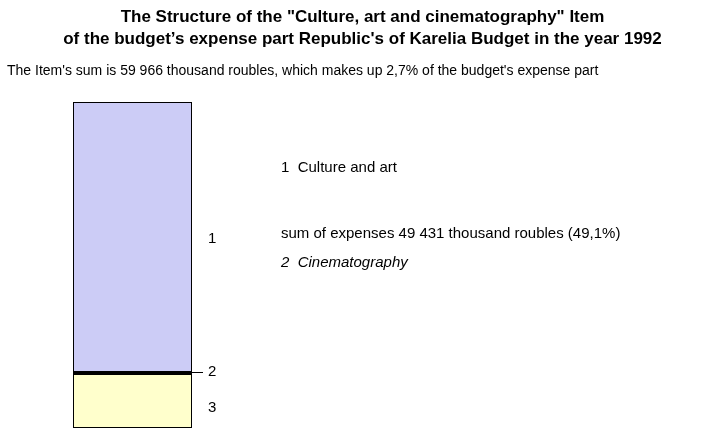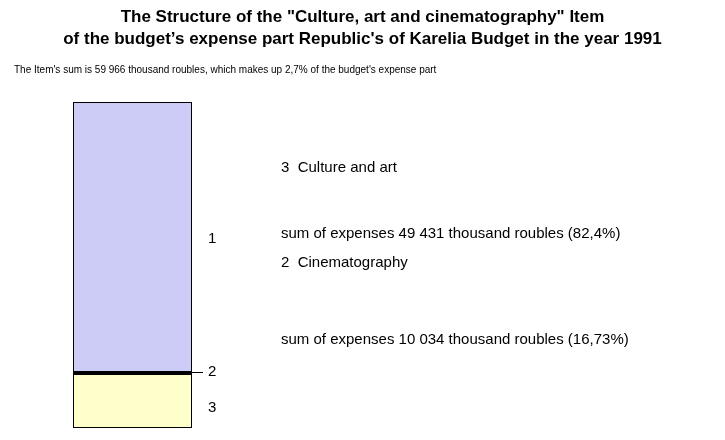--- a/index.html
+++ b/index.html
@@ -18,22 +18,22 @@
     left: 0;
     width: 725px;
     text-align: center;
     font-weight: bold;
     font-size: 17px;
     line-height: 22px;
   }
   .subtitle {
     position: absolute;
     top: 60px;
-    left: 14px;
-    font-size: 10px;
+    left: 7px;
+    font-size: 14px;
     line-height: 20px;
     white-space: pre;
   }
   .bar-column {
     position: absolute;
     left: 73px;
     top: 102px;
     width: 117px;
     height: 324px;
     border: 1px solid #000000;
@@ -60,53 +60,52 @@
   .bar-label-2 { top: 361px; }
   .bar-label-3 { top: 397px; }
   .legend-entry {
     position: absolute;
     left: 281px;
     font-size: 15px;
     line-height: 22px;
     white-space: pre;
   }
   .legend-entry-1 { top: 112px; }
-  .legend-entry-2 { top: 207px; }
+  .legend-entry-2 { top: 207px; font-style: italic; }
   .legend-entry-3 { top: 284px; }
 </style>
 </head>
 <body>
 
 <div id="page">
 
   <div class="title">
     <div>The Structure of the "Culture, art and cinematography" Item</div>
-    <div>of the budget’s expense part Republic's of Karelia Budget in the year 1991</div>
+    <div>of the budget’s expense part Republic's of Karelia Budget in the year 1992</div>
   </div>
 
   <div class="subtitle">The Item's sum is 59 966 thousand roubles, which makes up 2,7% of the budget's expense part</div>
 
   <div class="bar-column">
     <div class="seg seg-1" style="background: rgb(204, 204, 246);"></div>
     <div class="seg seg-2" style="background: rgb(0, 0, 0);"></div>
     <div class="seg seg-3" style="background: rgb(255, 255, 204);"></div>
   </div>
 
   <div class="tick-2"></div>
 
   <div class="bar-label bar-label-1">1</div>
   <div class="bar-label bar-label-2">2</div>
   <div class="bar-label bar-label-3">3</div>
 
   <div class="legend-entry legend-entry-1">
-    <div>3  Culture and art</div>
-    <div>sum of expenses 49 431 thousand roubles (82,4%)</div>
+    <div>1  Culture and art</div>
+    <div>sum of expenses 49 431 thousand roubles (49,1%)</div>
   </div>
 
   <div class="legend-entry legend-entry-2">
     <div>2  Cinematography</div>
   </div>
 
   <div class="legend-entry legend-entry-3">
-    <div>sum of expenses 10 034 thousand roubles (16,73%)</div>
   </div>
 
 </div>
 
 </body></html>

